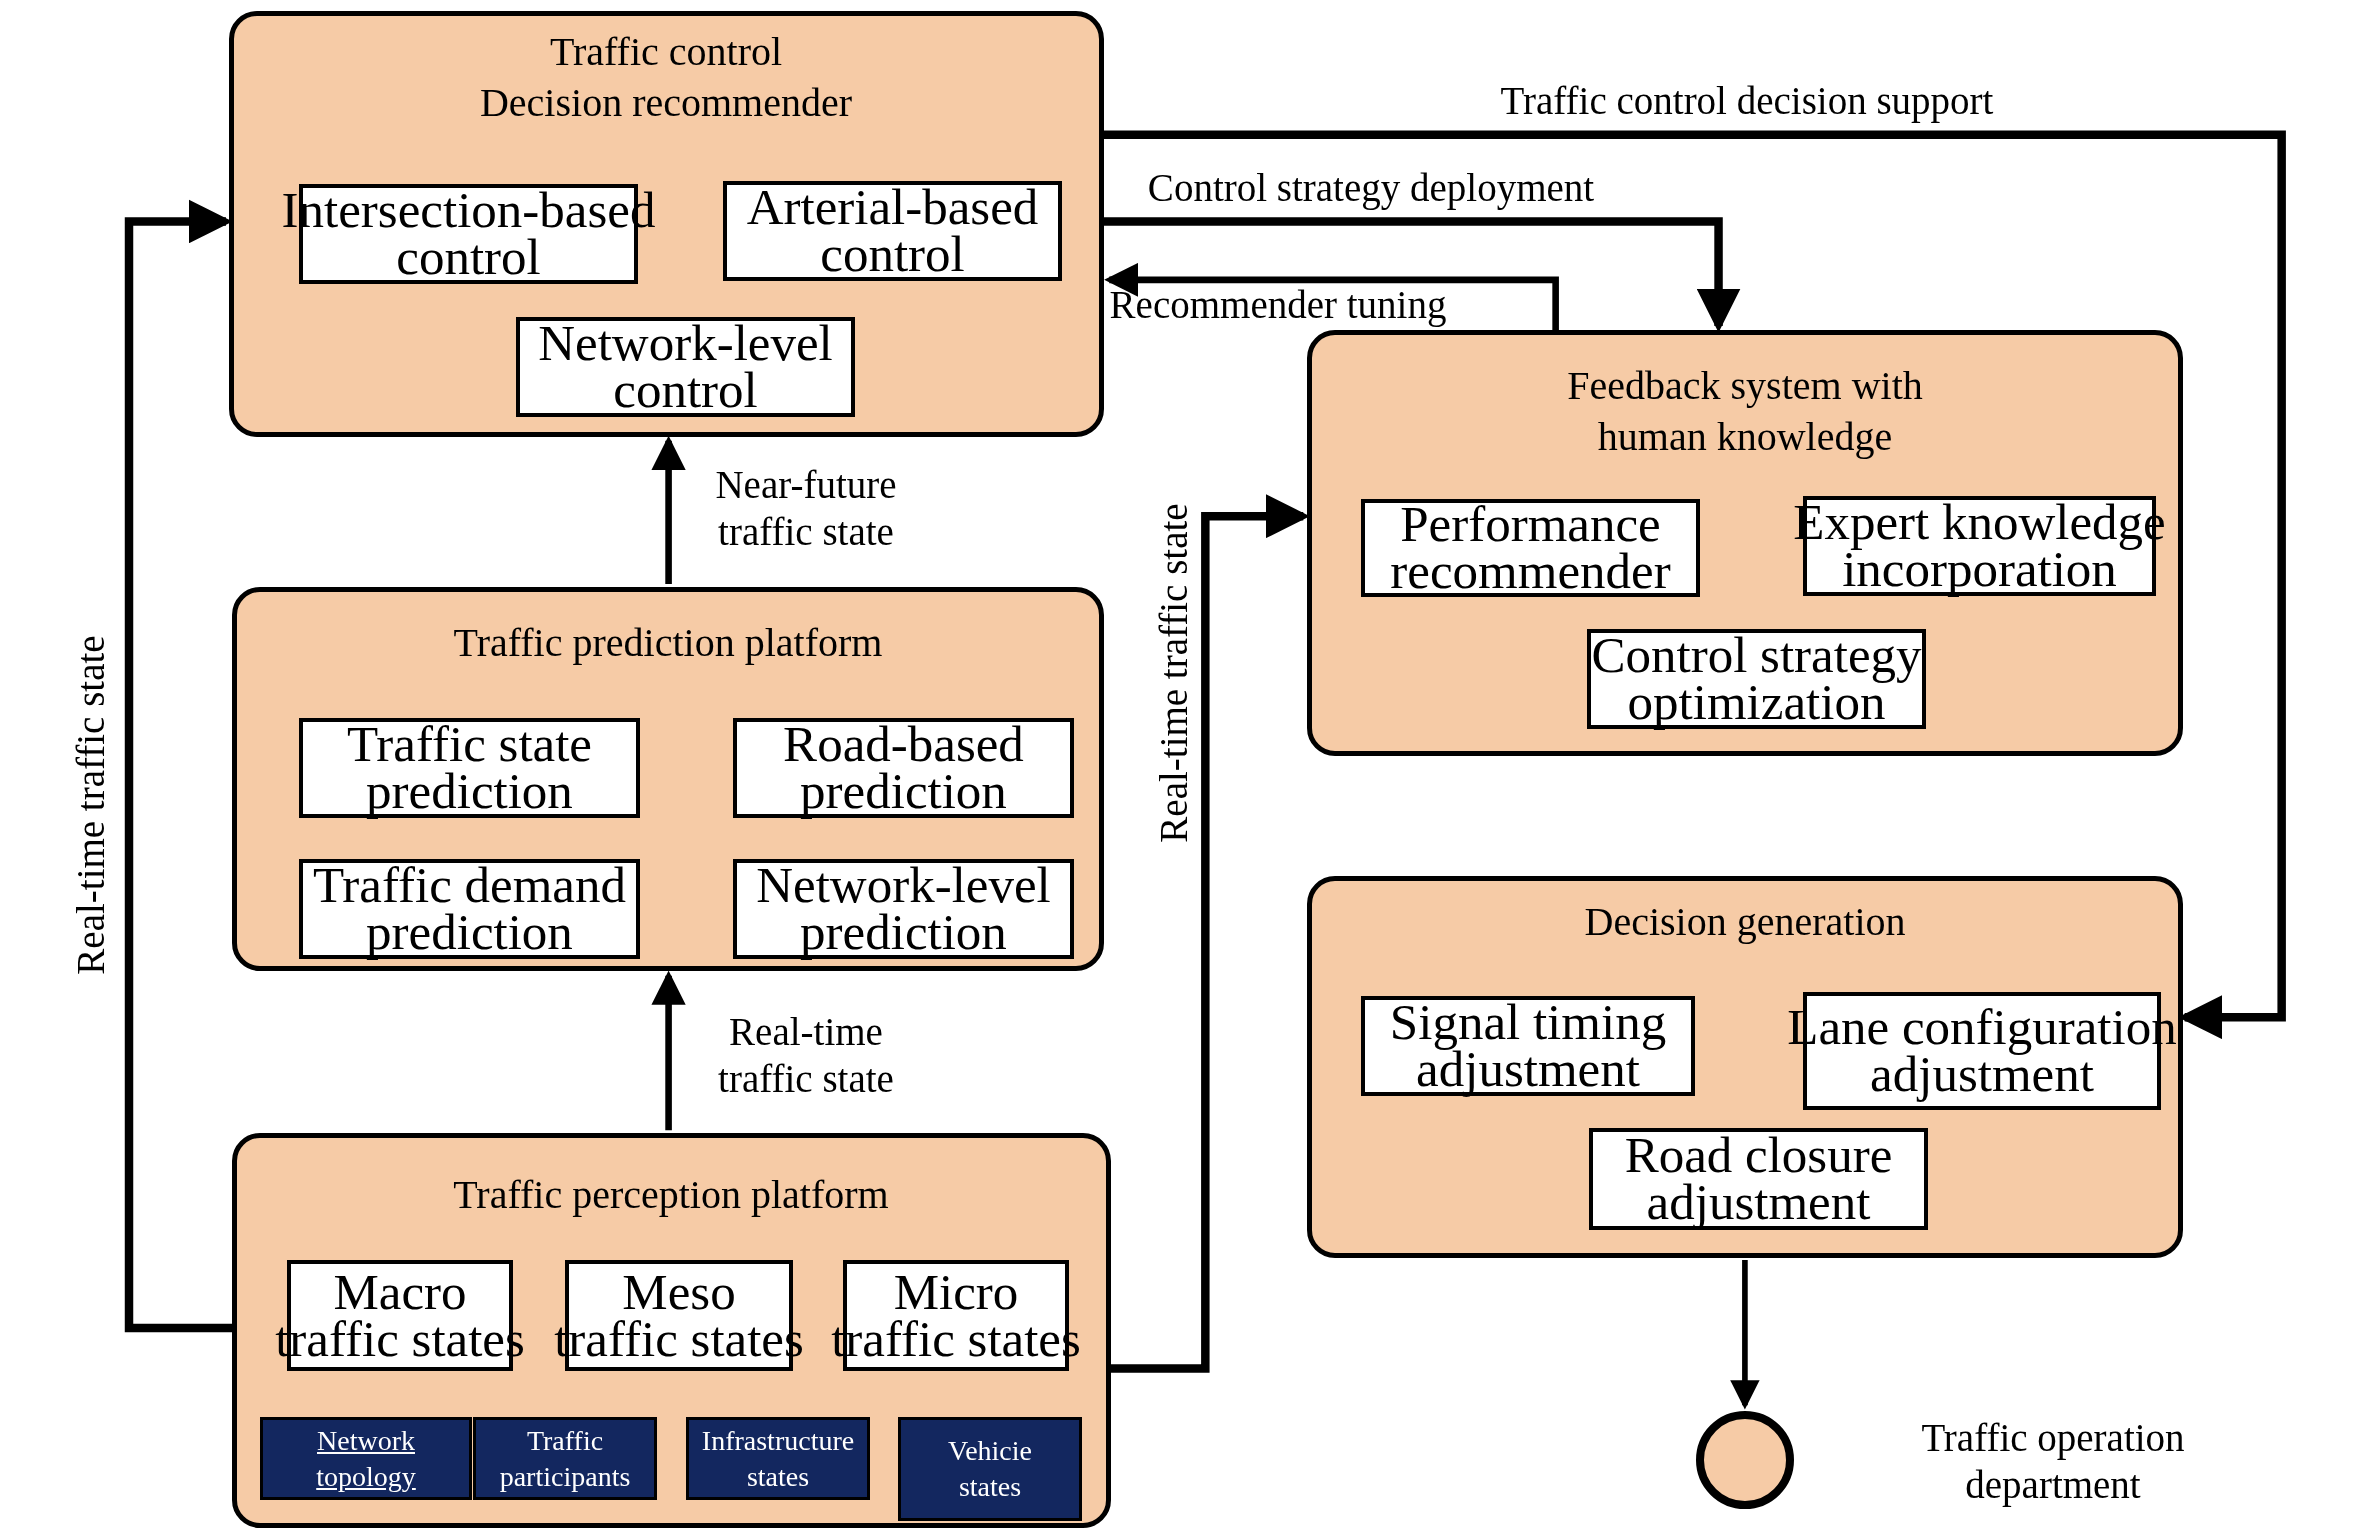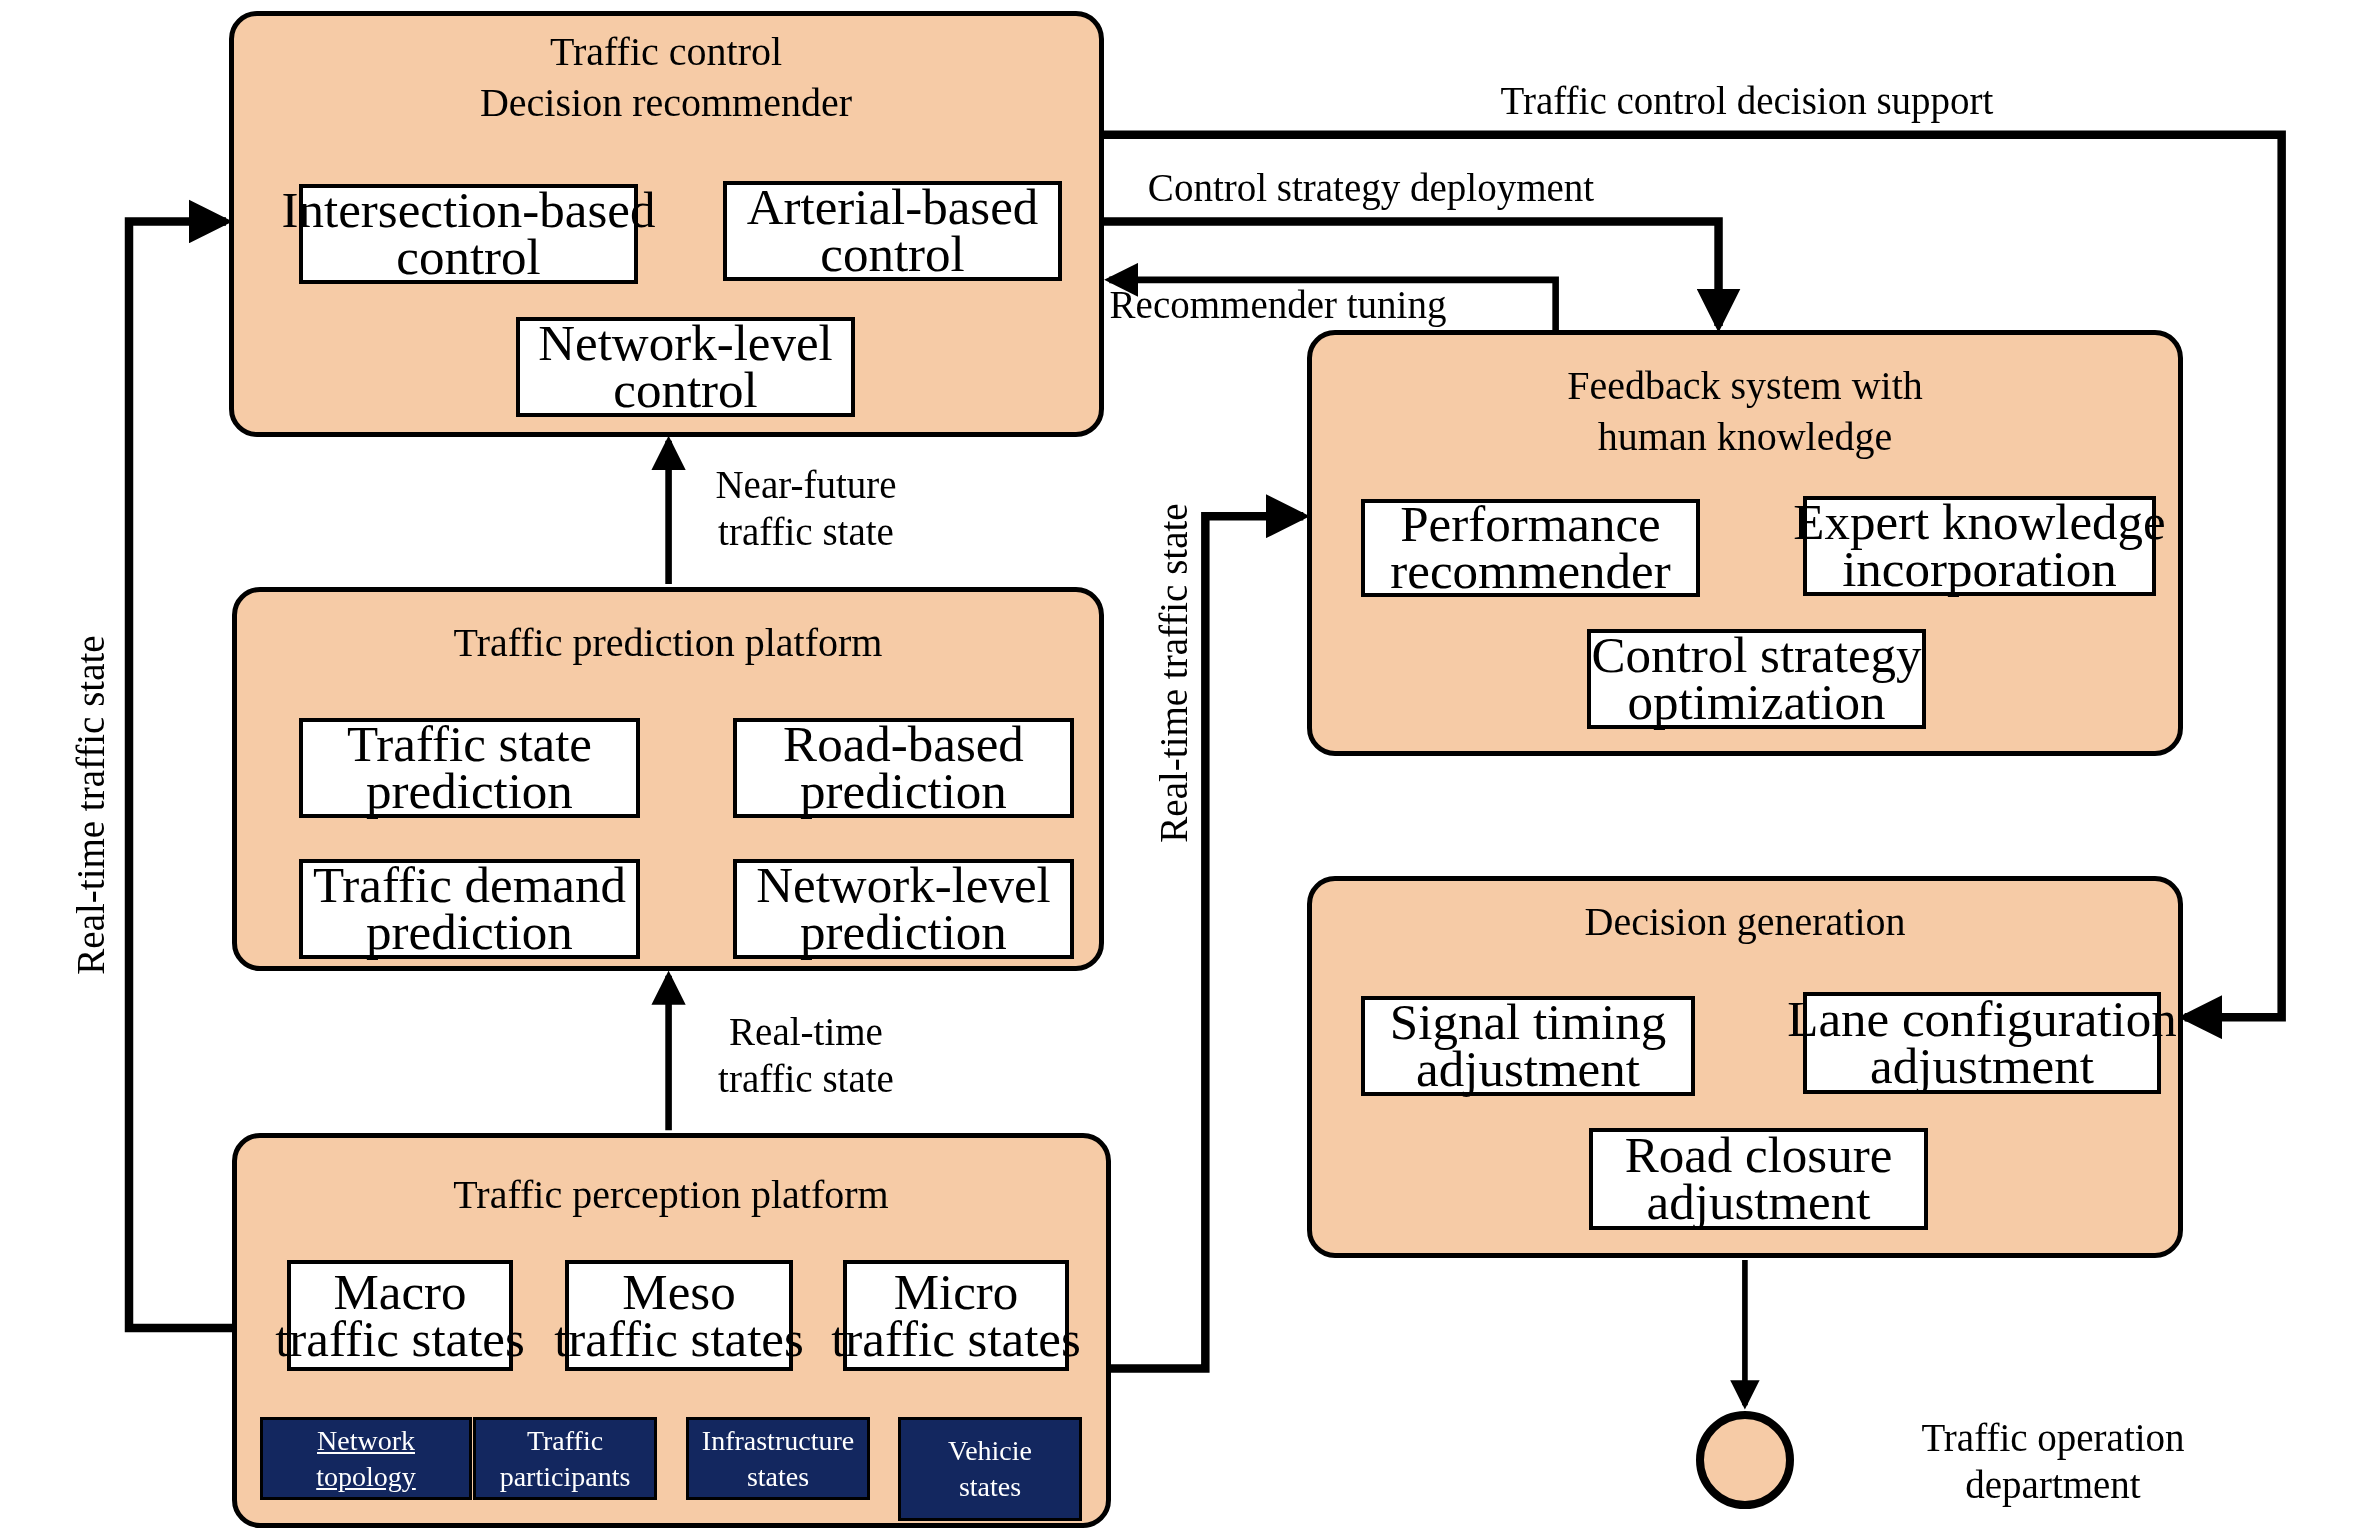--- a/index.html
+++ b/index.html
@@ -185,21 +185,21 @@
   </div>
   <div class="wbox" style="left:1587px;top:629px;width:339px;height:100px;">
     <div><span class="ln">Control strategy</span><br>
          <span class="ln">optimization</span></div>
   </div>
 
   <div class="wbox" style="left:1361px;top:996px;width:334px;height:100px;">
     <div><span class="ln">Signal timing</span><br>
          <span class="ln">adjustment</span></div>
   </div>
-  <div class="wbox" style="left:1803px;top:992px;width:358px;height:102px;">
+  <div class="wbox" style="left:1803px;top:992px;width:358px;height:118px;">
     <div><span class="ln">Lane configuration</span><br>
          <span class="ln">adjustment</span></div>
   </div>
   <div class="wbox" style="left:1589px;top:1128px;width:339px;height:102px;">
     <div><span class="ln">Road closure</span><br>
          <span class="ln">adjustment</span></div>
   </div>
 
   <div class="circle" style="left:1696px;top:1411px;"></div>
   <div class="elabel" style="left:2053px;top:1461px;">

